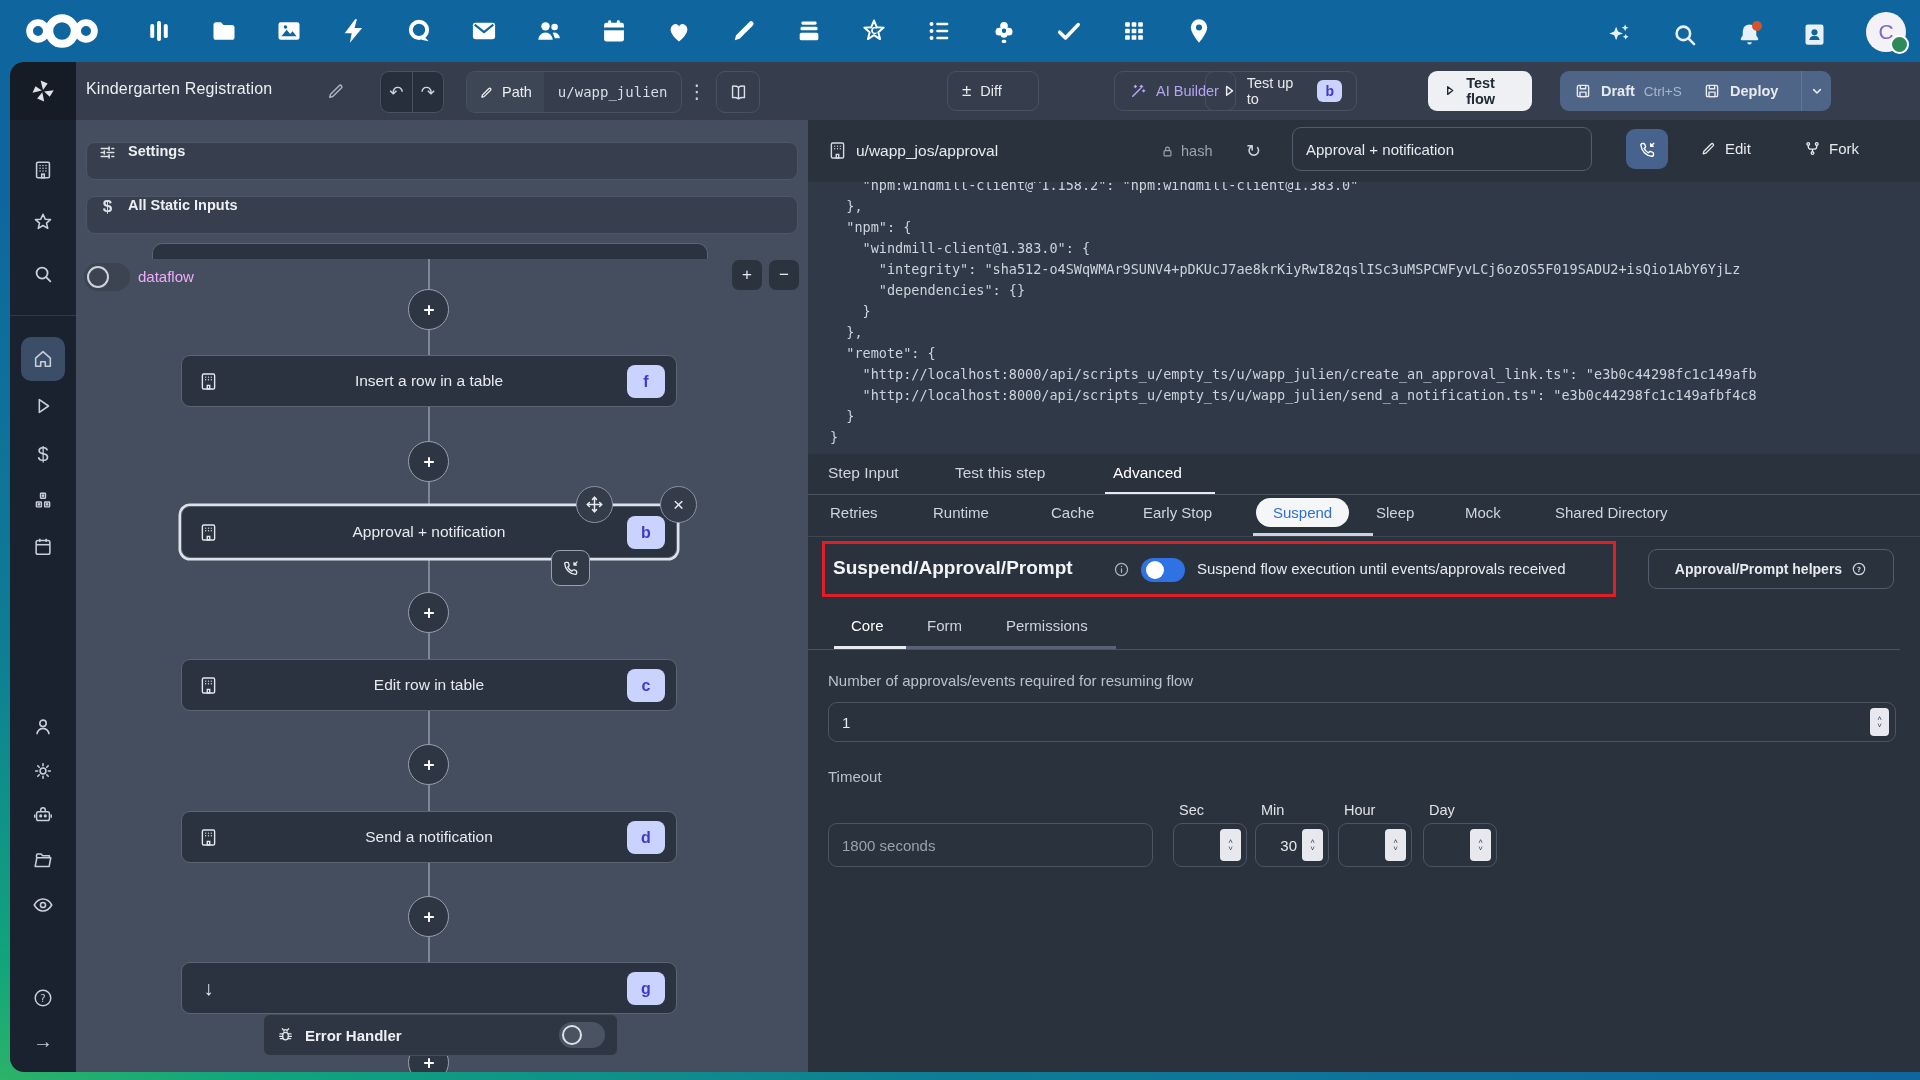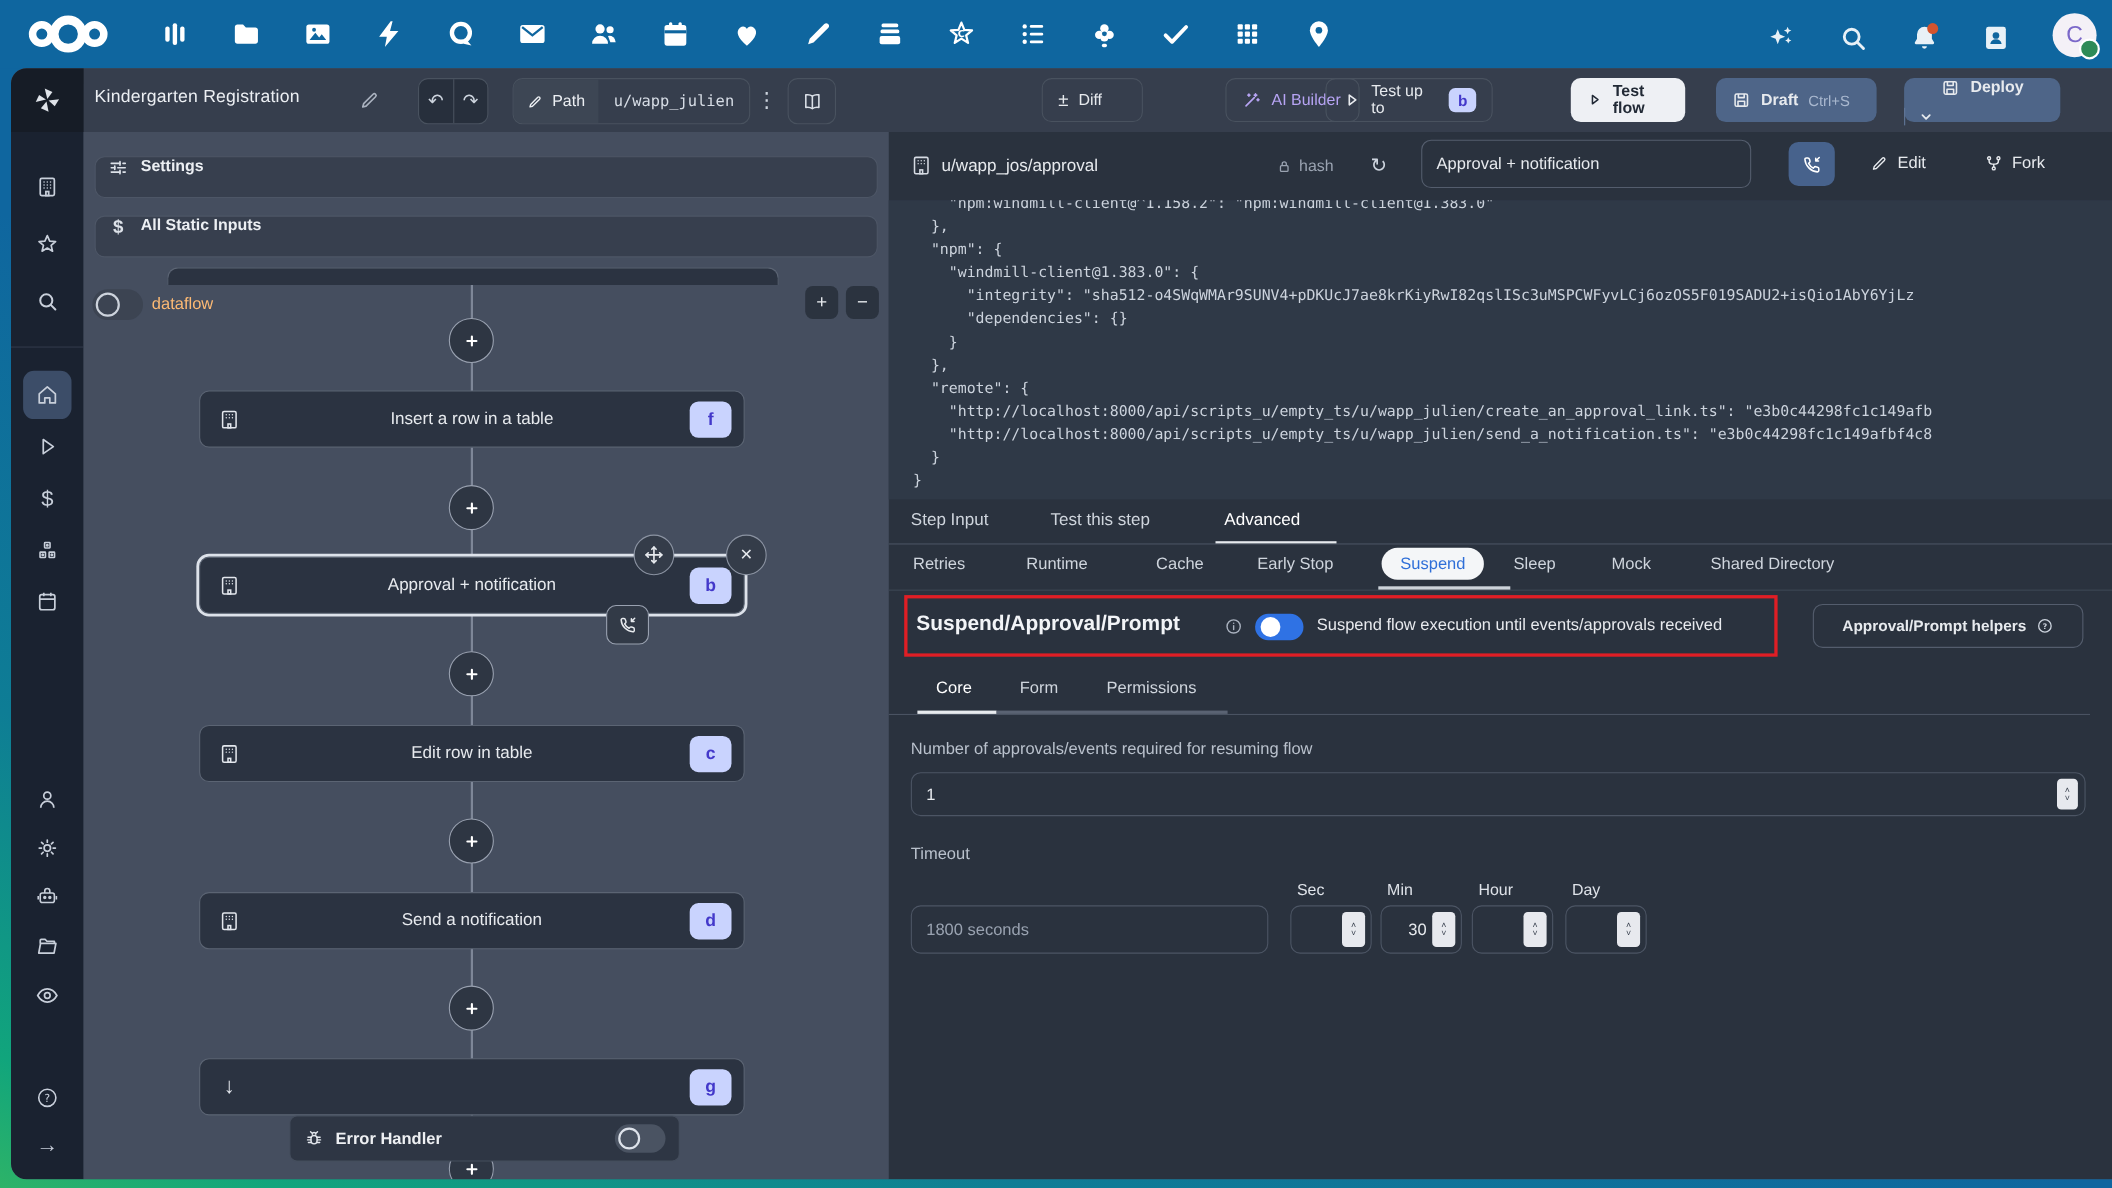--- a/index.html
+++ b/index.html
@@ -49,21 +49,21 @@
   .tb-btn{position:absolute;top:9px;height:40px;border-radius:9px;display:flex;align-items:center;gap:9px;
     padding:0 14px;box-sizing:border-box;font-size:14.5px;color:#e7eaee;border:1px solid #49525f;}
   .btn-diff{left:937px;width:92px;}
   .btn-ai{left:1104px;width:122px;color:#b7a4f4;}
   .btn-testupto{left:1195px;width:152px;}
   .badge-sm{background:#c9d3fe;color:#4338ca;font-weight:bold;font-size:14px;border-radius:6px;
     padding:3px 8px;}
   .btn-testflow{left:1418px;width:104px;background:#eef0f4;border:none;color:#222a36;font-weight:bold;}
   .btn-draft{left:1550px;width:146px;background:#4e6588;border:none;}
   .btn-draft .shortcut{color:#a9b8cf;font-size:13.5px;}
-  .btn-deploy{left:1721px;width:142px;background:#4e6588;border:none;padding:0;flex-direction:column;}
+  .btn-deploy{left:1679px;width:142px;background:#4e6588;border:none;padding:0;}
   .deploy-main{display:flex;align-items:center;gap:9px;padding:0 14px;flex:1;}
   .deploy-caret{width:38px;align-self:stretch;display:flex;align-items:center;justify-content:center;
     border-left:1px solid #61779a;}
   .tb-btn .icon{width:18px;height:18px;}
   .glyph{font-size:17px;}
 
   
   .wm-sidebar{position:absolute;left:0;top:58px;width:66px;bottom:0;background:#1a2230;border-radius:0 0 0 14px;}
   .sb-icon{position:absolute;left:0;width:66px;height:36px;display:flex;align-items:center;justify-content:center;color:#c8cfda;}
   .sb-icon .icon{width:22px;height:22px;}
@@ -74,21 +74,21 @@
   .flow-panel{position:absolute;left:66px;top:58px;width:732px;bottom:0;background:#454e5f;overflow:hidden;}
   .fp-row{position:absolute;left:10px;width:688px;height:36px;background:#373f4e;border:1px solid #4d5666;
     border-radius:9px;display:flex;gap:11px;padding:0 11px;color:#eceff3;
     font-size:14.5px;font-weight:bold;}
   .fp-row .icon{width:19px;height:19px;color:#dde2e9;}
   .connector{position:absolute;left:352px;top:137px;width:2px;bottom:0;background:#7e8798;}
   .partial-node{position:absolute;left:76px;top:123px;width:554px;height:15px;background:#2b3341;
     border:1px solid #5b6473;border-bottom:none;border-radius:10px 10px 0 0;}
   .dataflow-toggle{position:absolute;left:8px;top:143px;width:46px;height:28px;background:#3c4452;border-radius:14px;}
   .dataflow-knob{position:absolute;left:3px;top:3px;width:18px;height:18px;border-radius:50%;border:2px solid #cdd3dc;}
-  .dataflow-label{position:absolute;left:62px;top:148px;font-size:15px;color:#fdba74;}
+  .dataflow-label{position:absolute;left:62px;top:148px;font-size:15px;color:#f0abfc;}
   .zoom-btn{position:absolute;top:140px;width:30px;height:30px;background:#2b333f;border-radius:7px;color:#e7eaee;
     font-size:17px;display:flex;align-items:center;justify-content:center;}
   .plus-circle{position:absolute;left:332px;width:39px;height:39px;border-radius:50%;background:#2e3643;
     border:1.5px solid #99a1b0;color:#fff;display:flex;align-items:center;justify-content:center;z-index:1;}
   .plus-circle .icon{width:18px;height:18px;}
   .node{position:absolute;left:105px;width:496px;height:52px;background:#2b3341;border:1px solid #5b6473;
     border-radius:9px;display:flex;align-items:center;z-index:2;box-sizing:border-box;}
   .node .node-icon{position:absolute;left:16px;width:21px;height:21px;color:#e3e7ed;}
   .node .node-label{flex:1;text-align:center;color:#e7eaee;font-size:15.5px;}
   .node .node-badge{position:absolute;right:11px;top:9px;width:38px;height:33px;background:#c9d3fe;color:#4338ca;

